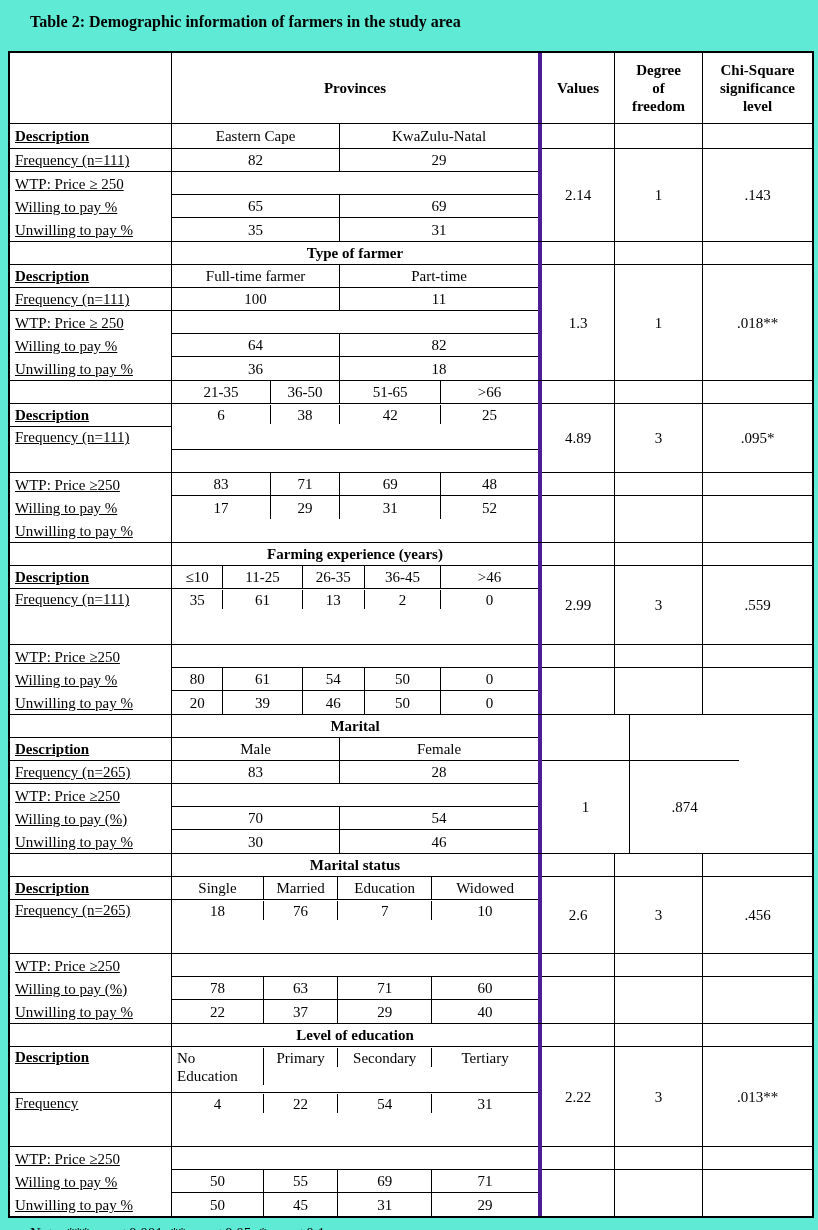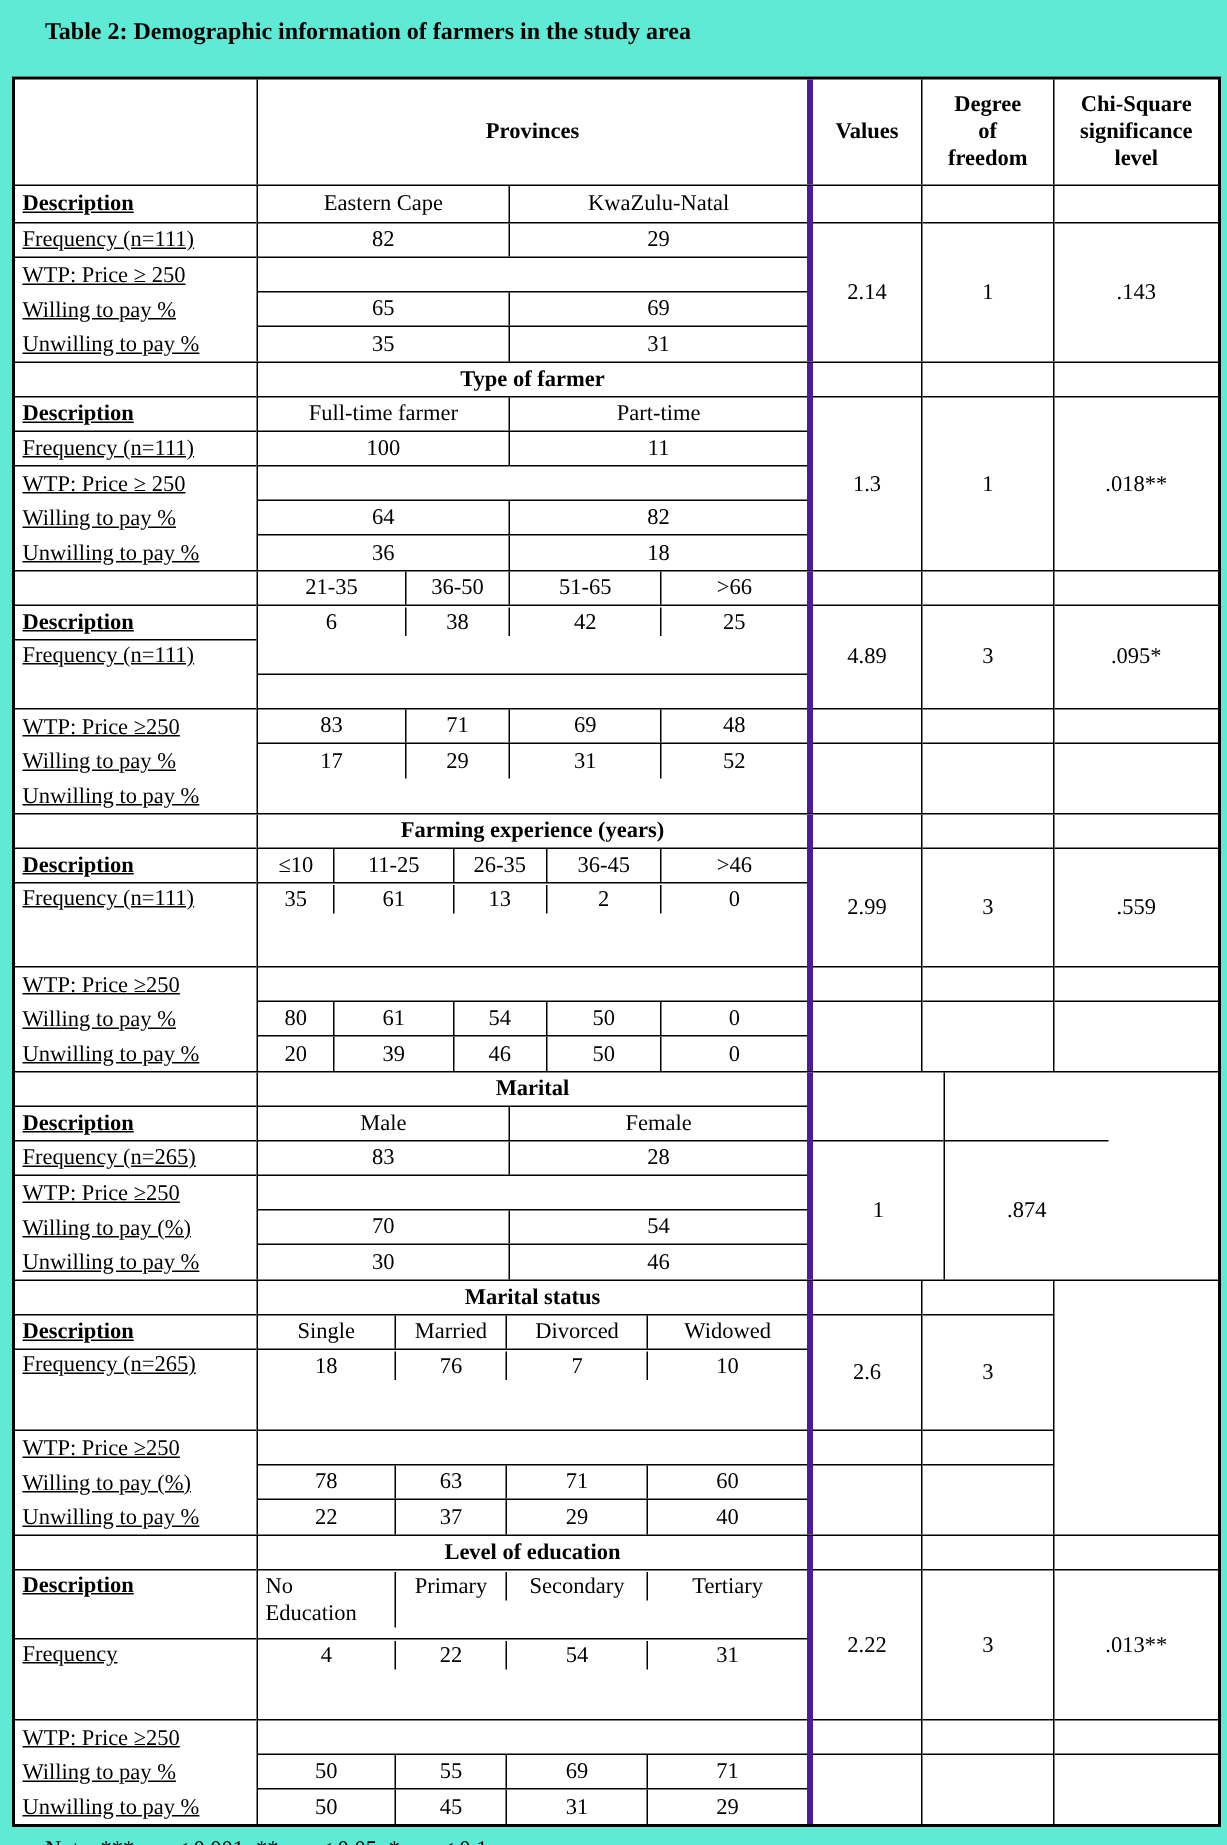--- a/index.html
+++ b/index.html
@@ -312,21 +312,21 @@
         <div class="cell h54 bb top">Frequency (n=265)</div>
         <div class="cell h23">WTP: Price ≥250</div>
         <div class="cell h23">Willing to pay (%)</div>
         <div class="cell h23">Unwilling to pay %</div>
       </div>
       <div class="col cprov">
         <div class="cell h23 bb ctr bold">Marital status</div>
         <div class="prow h23 bb">
           <div class="pcell" style="width:93px">Single</div>
           <div class="pcell" style="width:75px">Married</div>
-          <div class="pcell" style="width:95px">Divorced</div>
+          <div class="pcell" style="width:95px">Education</div>
           <div class="pcell last" style="width:107px">Widowed</div>
         </div>
         <div class="prow h54 bb top">
           <div class="pcell" style="width:93px">18</div>
           <div class="pcell" style="width:75px">76</div>
           <div class="pcell" style="width:95px">7</div>
           <div class="pcell last" style="width:107px">10</div>
         </div>
         <div class="prow h23 bb"></div>
         <div class="prow h23 bb">
@@ -344,20 +344,26 @@
       </div>
       <div class="col cval">
         <div class="cell h23 bb"></div>
         <div class="cell h77 bb ctr">2.6</div>
         <div class="cell h23 bb"></div>
         <div class="cell grow"></div>
       </div>
       <div class="col cdf">
         <div class="cell h23 bb"></div>
         <div class="cell h77 bb ctr">3</div>
+        <div class="cell h23 bb"></div>
+        <div class="cell grow"></div>
+      </div>
+      <div class="col csig">
+        <div class="cell h23 bb"></div>
+        <div class="cell h77 bb ctr">.456</div>
         <div class="cell h23 bb"></div>
         <div class="cell grow"></div>
       </div>
     </div>
 
     <div class="sec">
       <div class="col cdesc">
         <div class="cell h23 bb"></div>
         <div class="cell h46 bb bold top">Description</div>
         <div class="cell h54 bb top">Frequency</div>

